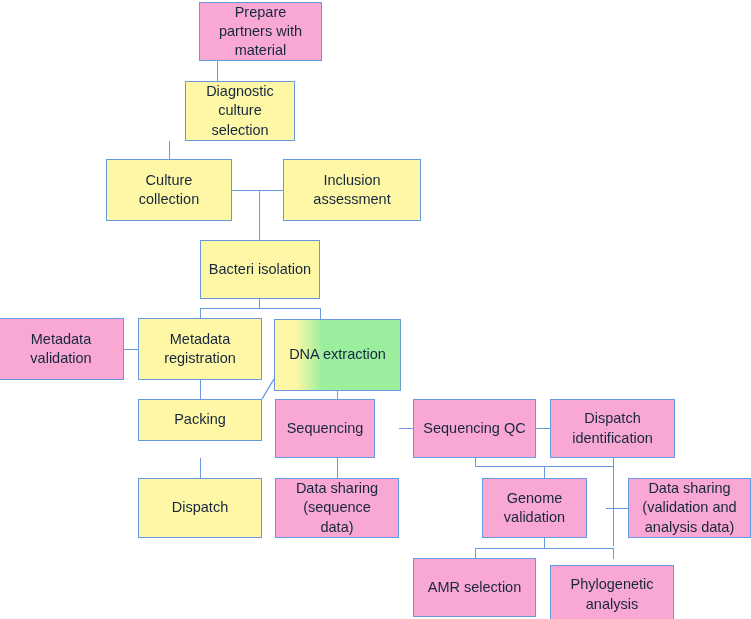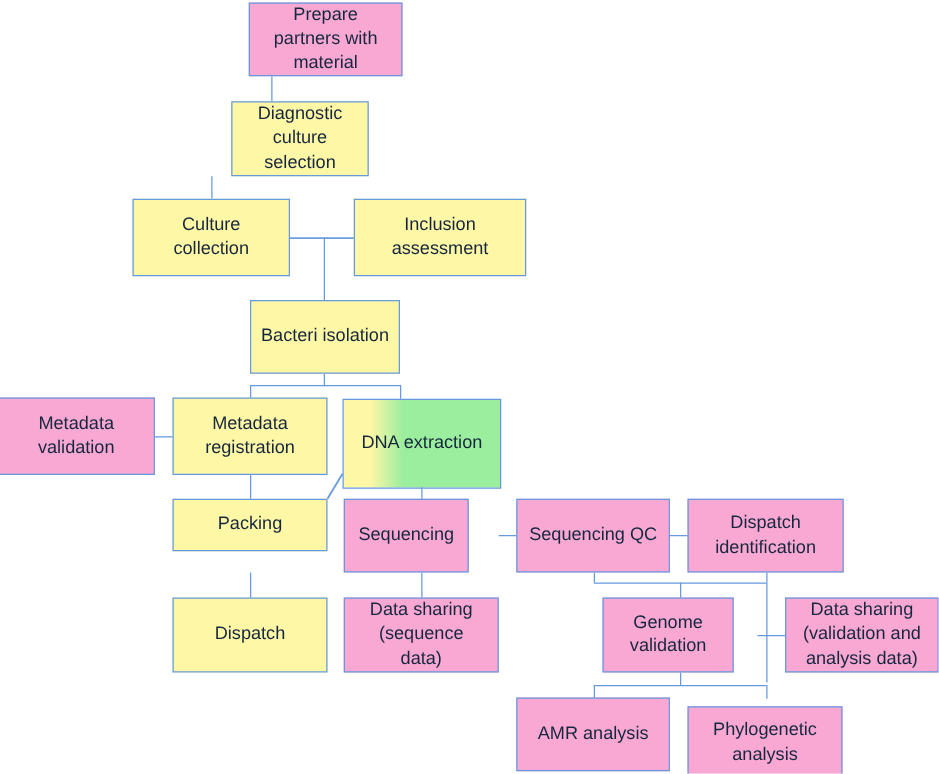--- a/index.html
+++ b/index.html
@@ -146,20 +146,20 @@
       <div class="node green" style="left: 482px; top: 478px; width: 105px; height: 60px;">
         <span class="lbl">Genome
 validation</span>
       </div>
       <div class="node green" style="left: 628px; top: 478px; width: 123px; height: 60px;">
         <span class="lbl">Data sharing
 (validation and
 analysis data)</span>
       </div>
       <div class="node green" style="left: 413px; top: 558px; width: 123px; height: 59px;">
-        <span class="lbl">AMR analysis</span>
+        <span class="lbl">AMR selection</span>
       </div>
       <div class="node green" style="left: 550px; top: 565px; width: 124px; height: 59px;">
         <span class="lbl">Phylogenetic
 analysis</span>
       </div>
     </div>
 </div>
 
 </body></html>

